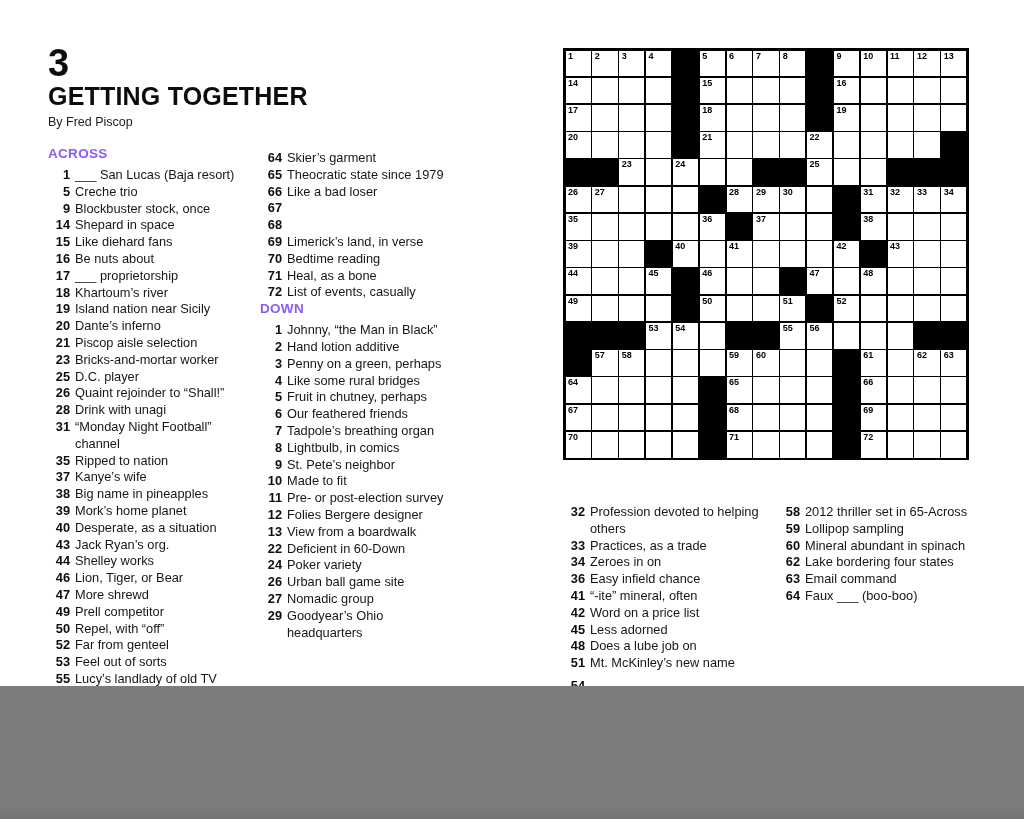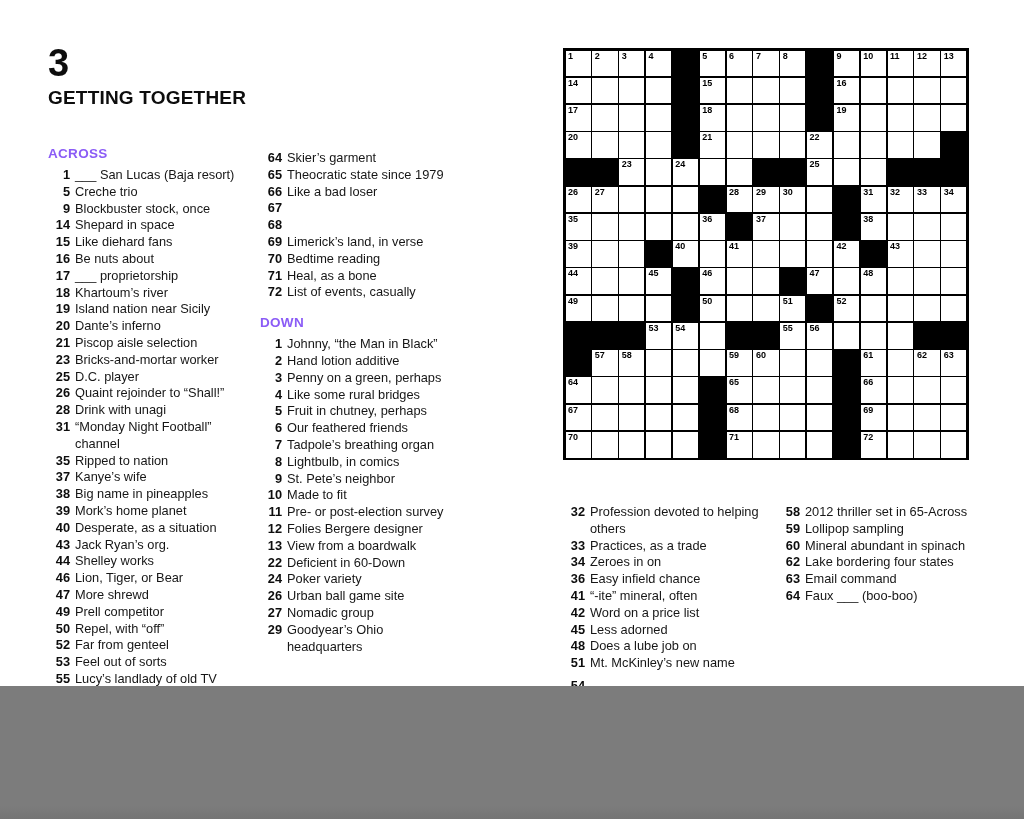--- a/index.html
+++ b/index.html
@@ -8,27 +8,27 @@
     background:#ffffff;
     font-family:"Liberation Sans", sans-serif;
     color:#161616;
     -webkit-font-smoothing:antialiased;
   }
   .page{position:absolute;inset:0;background:#fff;}
 
   
   .hdr{position:absolute;left:48px;top:44px;width:300px;}
   .pnum{font-size:38px;font-weight:700;line-height:1;letter-spacing:-1px;color:#0d0d0d;}
-  .ptitle{font-size:19px;font-weight:700;letter-spacing:.2px;margin-top:5px;color:#0d0d0d;}
+  .ptitle{font-size:25px;font-weight:700;letter-spacing:.2px;color:#0d0d0d;}
   .byline{font-size:12.5px;margin-top:4px;color:#1c1c1c;}
 
   
   .col{position:absolute;}
   .col h2{font-size:13.5px;font-weight:700;letter-spacing:.3px;margin:0 0 6px 0;color:#8b5cf6;}
-  .col2 h2{margin-top:14px;}
+  .col2 h2{}
   .clue{display:flex;line-height:16.8px;font-size:12.8px;}
   .cn{flex:0 0 22px;text-align:right;font-weight:700;color:#0d0d0d;}
   .ct{flex:1;padding-left:5px;}
   .partial{margin-top:6px;}
 
   .col1{left:48px;top:146px;width:200px;}
   .col2{left:260px;top:150px;width:198px;}
   .col3{left:563px;top:504px;width:215px;}
   .col4{left:778px;top:504px;width:242px;}
 
@@ -52,20 +52,21 @@
   }
 </style>
 </head>
 <body>
 
 <div class="page">
 
   <div class="hdr">
     <div class="pnum">3</div>
     <div class="ptitle">GETTING TOGETHER</div>
+    <div class="byline">By Fred Piscop</div>
   </div>
 
   <div class="col col1">
     <h2>ACROSS</h2>
     <div>
         <div class="clue">
           <span class="cn">1</span>
           <span class="ct">___ San Lucas (Baja resort)</span>
         </div>
         <div class="clue">

